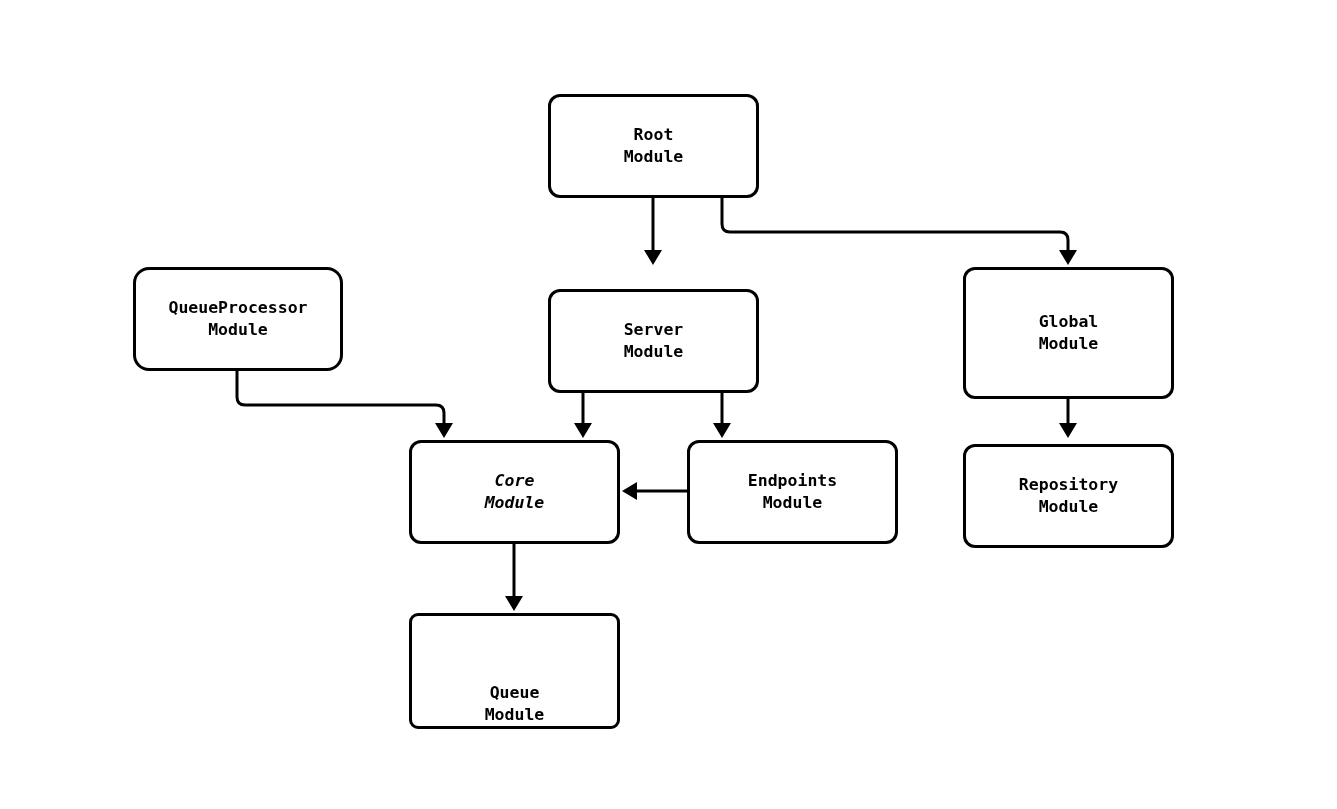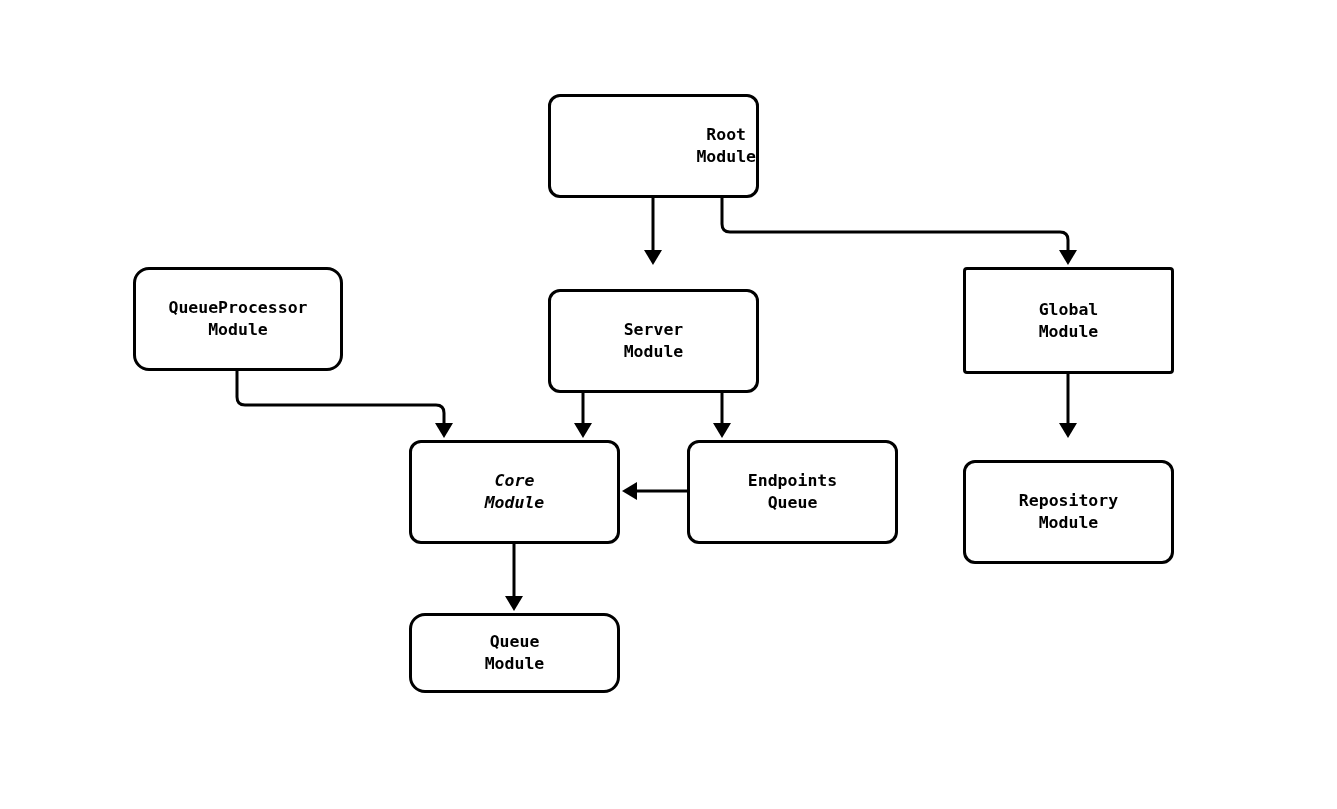--- a/index.html
+++ b/index.html
@@ -63,47 +63,47 @@
       <polygon points="713,423 731,423 722,438" fill="#000000"></polygon>
       <path d="M 687 491 L 637 491" fill="none" stroke="#000000" stroke-width="3" stroke-linecap="butt" stroke-linejoin="round"></path>
       <polygon points="637,482 637,500 622,491" fill="#000000"></polygon>
       <path d="M 1068 371 L 1068 423" fill="none" stroke="#000000" stroke-width="3" stroke-linecap="butt" stroke-linejoin="round"></path>
       <polygon points="1059,423 1077,423 1068,438" fill="#000000"></polygon>
       <path d="M 514 544 L 514 596" fill="none" stroke="#000000" stroke-width="3" stroke-linecap="butt" stroke-linejoin="round"></path>
       <polygon points="505,596 523,596 514,611" fill="#000000"></polygon>
     </svg>
 
   <div id="nodes">
-      <div class="node" style="left: 548px; top: 94px; width: 211px; height: 104px; border-width: 3px; border-color: rgb(0, 0, 0); background: rgb(255, 255, 255); border-radius: 12px; justify-content: flex-end;">
+      <div class="node" style="left: 548px; top: 94px; width: 211px; height: 104px; border-width: 3px; border-color: rgb(0, 0, 0); background: rgb(255, 255, 255); border-radius: 12px;">
         <span class="node-label">Root
 Module</span>
       </div>
       <div class="node" style="left: 133px; top: 267px; width: 210px; height: 104px; border-width: 3px; border-color: rgb(0, 0, 0); background: rgb(255, 255, 255); border-radius: 16px;">
         <span class="node-label">QueueProcessor
 Module</span>
       </div>
       <div class="node" style="left: 548px; top: 273px; width: 211px; height: 104px; border-width: 3px; border-color: rgb(0, 0, 0); background: rgb(255, 255, 255); border-radius: 12px; margin-top: 16px;">
         <span class="node-label">Server
 Module</span>
       </div>
-      <div class="node" style="left: 963px; top: 267px; width: 211px; height: 107px; border-width: 3px; border-color: rgb(0, 0, 0); background: rgb(255, 255, 255); border-radius: 4px;">
+      <div class="node" style="left: 963px; top: 267px; width: 211px; height: 132px; border-width: 3px; border-color: rgb(0, 0, 0); background: rgb(255, 255, 255); border-radius: 12px;">
         <span class="node-label">Global
 Module</span>
       </div>
       <div class="node" style="left: 409px; top: 440px; width: 211px; height: 104px; border-width: 3px; border-color: rgb(0, 0, 0); background: rgb(255, 255, 255); border-radius: 12px; font-style: italic;">
         <span class="node-label">Core
 Module</span>
       </div>
       <div class="node" style="left: 687px; top: 440px; width: 211px; height: 104px; border-width: 3px; border-color: rgb(0, 0, 0); background: rgb(255, 255, 255); border-radius: 12px;">
         <span class="node-label">Endpoints
-Queue</span>
+Module</span>
       </div>
-      <div class="node" style="left: 963px; top: 460px; width: 211px; height: 104px; border-width: 3px; border-color: rgb(0, 0, 0); background: rgb(255, 255, 255); border-radius: 12px;">
+      <div class="node" style="left: 963px; top: 444px; width: 211px; height: 104px; border-width: 3px; border-color: rgb(0, 0, 0); background: rgb(255, 255, 255); border-radius: 12px;">
         <span class="node-label">Repository
 Module</span>
       </div>
-      <div class="node" style="left: 409px; top: 613px; width: 211px; height: 80px; border-width: 3px; border-color: rgb(0, 0, 0); background: rgb(255, 255, 255); border-radius: 16px;">
+      <div class="node" style="left: 409px; top: 613px; width: 211px; height: 116px; border-width: 3px; border-color: rgb(0, 0, 0); background: rgb(255, 255, 255); border-radius: 9px; align-items: flex-end;">
         <span class="node-label">Queue
 Module</span>
       </div>
     </div>
 
 </div>
 
 </body></html>

